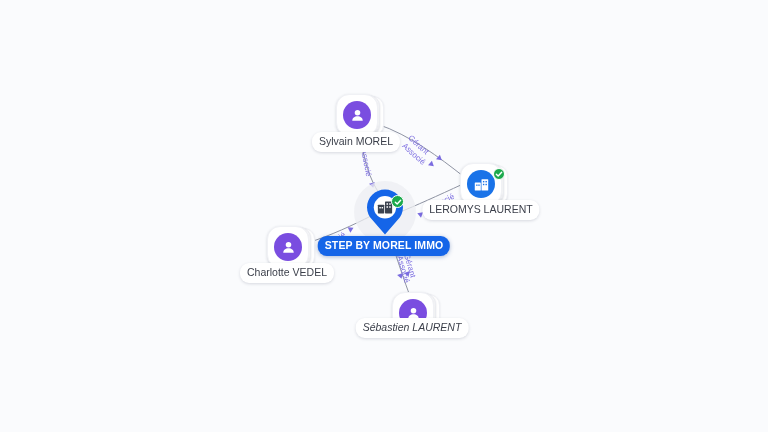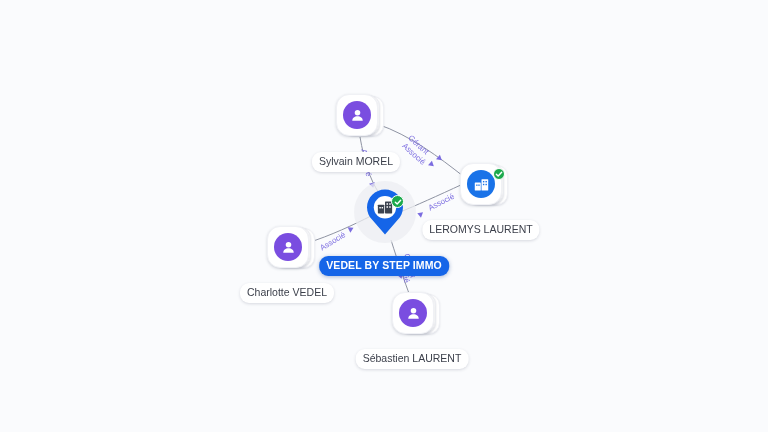--- a/index.html
+++ b/index.html
@@ -126,21 +126,20 @@
     position: absolute;
     transform: translateX(-50%);
     white-space: nowrap;
     font-size: 10.5px;
     line-height: 1;
     color: #3b3f4a;
     background: #ffffff;
     border-radius: 9px;
     padding: 4px 7px 5px 7px;
     box-shadow: 0 1px 3px rgba(40,50,80,0.17);
-    margin-top: 20px;
   }
   .label.selected {
     background: #1565e8;
     color: #ffffff;
     font-weight: bold;
     font-size: 10.5px;
     letter-spacing: .1px;
     box-shadow: 0 1px 4px rgba(20,60,140,0.35);
     z-index: 30;
   }
@@ -261,21 +260,21 @@
           <rect x="7.5" y="12" width="1.9" height="1.9" fill="#ffffff"></rect>
         </svg>
       </div>
     </div>
     <div class="badge-check" style="left:6px; top:-17px; width:13px; height:13px;">
       <svg width="8" height="8" viewBox="0 0 24 24" fill="none" stroke="#ffffff" stroke-width="4.2" stroke-linecap="round" stroke-linejoin="round">
         <polyline points="4,12.5 9.5,18 20,6.5"></polyline>
       </svg>
     </div>
   </div>
-  <div class="label selected" style="left:384px; top:236px;">VEDEL BY STEP IMMO</div>
+  <div class="label selected" style="left:384px; top:236px;">STEP BY MOREL IMMO</div>
 
   <div class="node" style="left:288px; top:247px;">
     <div class="stack">
       <div class="card c3"></div>
       <div class="card c2"></div>
       <div class="card c1">
         <div class="avatar-circle person">
           <svg width="17" height="17" viewBox="0 0 24 24" fill="#ffffff">
             <circle cx="12" cy="8.2" r="3.9"></circle>
             <path d="M4.6 19.4c0-4.1 3.3-6.4 7.4-6.4s7.4 2.3 7.4 6.4z"></path>
@@ -293,15 +292,15 @@
       <div class="card c1">
         <div class="avatar-circle person">
           <svg width="17" height="17" viewBox="0 0 24 24" fill="#ffffff">
             <circle cx="12" cy="8.2" r="3.9"></circle>
             <path d="M4.6 19.4c0-4.1 3.3-6.4 7.4-6.4s7.4 2.3 7.4 6.4z"></path>
           </svg>
         </div>
       </div>
     </div>
   </div>
-  <div class="label" style="left:412px; top:329px;">Sébastien LAURENT</div>
+  <div class="label" style="left:412px; top:318px;font-style:italic;">Sébastien LAURENT</div>
 
 </div>
 
 </body></html>

